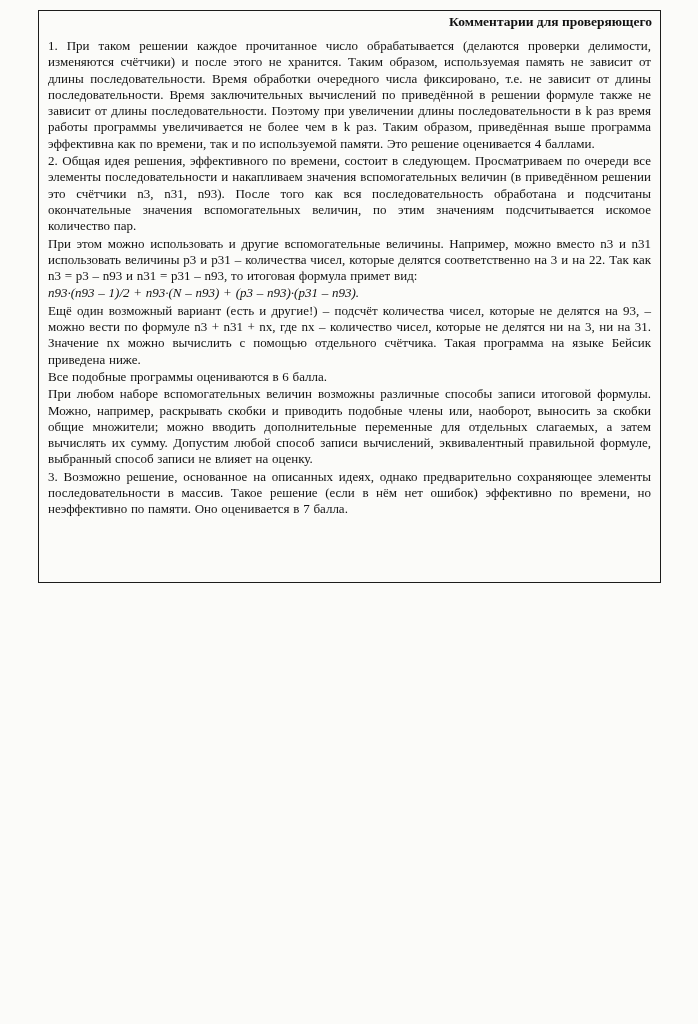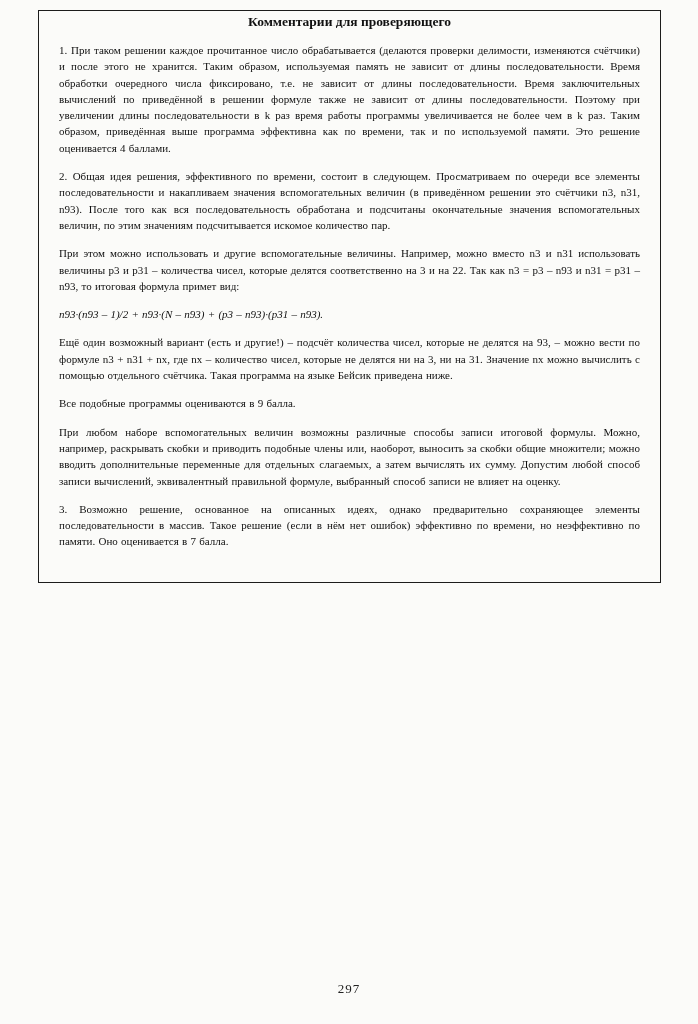--- a/index.html
+++ b/index.html
@@ -25,26 +25,26 @@
     width: 605px;
     min-height: 560px;
     border: 1.2px solid #1c1c1c;
     padding: 3px 8px 8px 8px;
     background: transparent;
   }
   .title {
     margin: 0 0 8px 0;
     font-size: 13.5px;
     font-weight: bold;
-    text-align: center;
+    text-align: right;
     line-height: 16px;
   }
   .para {
-    margin: 12px;
-    font-size: 11px;
+    margin: 1px;
+    font-size: 13px;
     line-height: 16.3px;
     text-align: justify;
     text-justify: inter-word;
     word-spacing: 0.5px;
   }
   .formula {
     text-align: left;
     font-style: italic;
   }
   .pagenum {
@@ -64,20 +64,19 @@
 <div class="page">
 
   <div class="box">
     <h1 class="title">Комментарии для проверяющего</h1>
 
     <p class="para">1. При таком решении каждое прочитанное число обрабатывается (делаются проверки делимости, изменяются счётчики) и после этого не хранится. Таким образом, используемая память не зависит от длины последовательности. Время обработки очередного числа фиксировано, т.е. не зависит от длины последовательности. Время заключительных вычислений по приведённой в решении формуле также не зависит от длины последовательности. Поэтому при увеличении длины последовательности в k раз время работы программы увеличивается не более чем в k раз. Таким образом, приведённая выше программа эффективна как по времени, так и по используемой памяти. Это решение оценивается 4 баллами.</p>
     <p class="para">2. Общая идея решения, эффективного по времени, состоит в следующем. Просматриваем по очереди все элементы последовательности и накапливаем значения вспомогательных величин (в приведённом решении это счётчики n3, n31, n93). После того как вся последовательность обработана и подсчитаны окончательные значения вспомогательных величин, по этим значениям подсчитывается искомое количество пар.</p>
     <p class="para">При этом можно использовать и другие вспомогательные величины. Например, можно вместо n3 и n31 использовать величины p3 и p31 – количества чисел, которые делятся соответственно на 3 и на 22. Так как n3 = p3 – n93 и n31 = p31 – n93, то итоговая формула примет вид:</p>
     <p class="para formula">n93·(n93 – 1)/2 + n93·(N – n93) + (p3 – n93)·(p31 – n93).</p>
     <p class="para">Ещё один возможный вариант (есть и другие!) – подсчёт количества чисел, которые не делятся на 93, – можно вести по формуле n3 + n31 + nx, где nx – количество чисел, которые не делятся ни на 3, ни на 31. Значение nx можно вычислить с помощью отдельного счётчика. Такая программа на языке Бейсик приведена ниже.</p>
-    <p class="para">Все подобные программы оцениваются в 9 балла.</p>
+    <p class="para">Все подобные программы оцениваются в 6 балла.</p>
     <p class="para">При любом наборе вспомогательных величин возможны различные способы записи итоговой формулы. Можно, например, раскрывать скобки и приводить подобные члены или, наоборот, выносить за скобки общие множители; можно вводить дополнительные переменные для отдельных слагаемых, а затем вычислять их сумму. Допустим любой способ записи вычислений, эквивалентный правильной формуле, выбранный способ записи не влияет на оценку.</p>
     <p class="para">3. Возможно решение, основанное на описанных идеях, однако предварительно сохраняющее элементы последовательности в массив. Такое решение (если в нём нет ошибок) эффективно по времени, но неэффективно по памяти. Оно оценивается в 7 балла.</p>
   </div>
 
-  <div class="pagenum">297</div>
 
 </div>
 
 </body></html>

